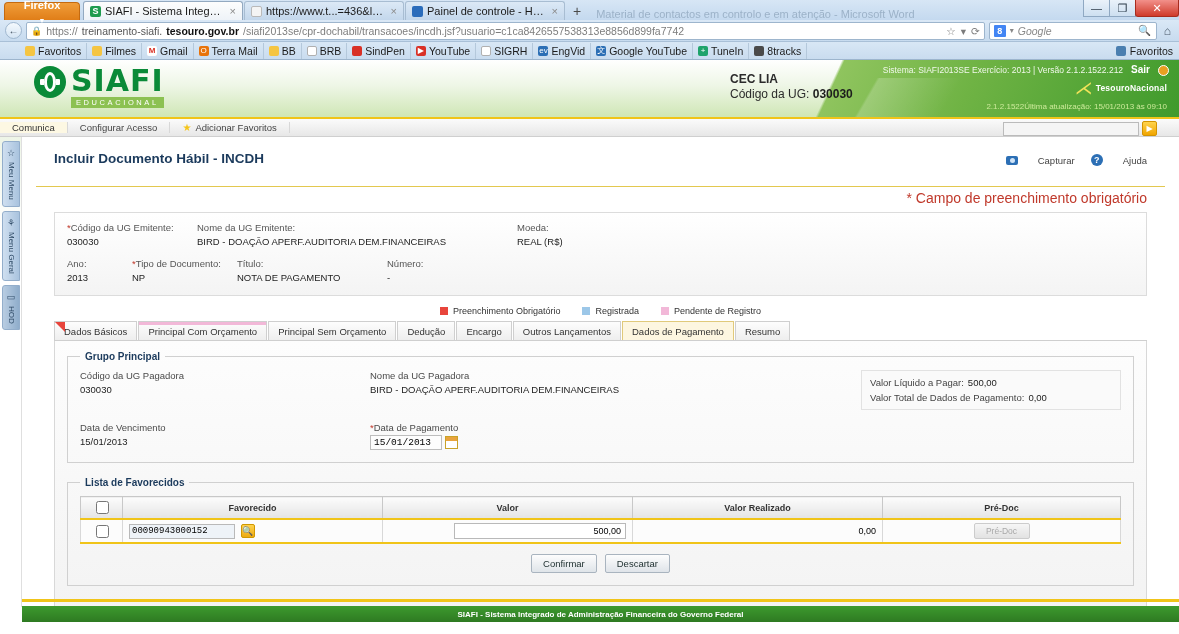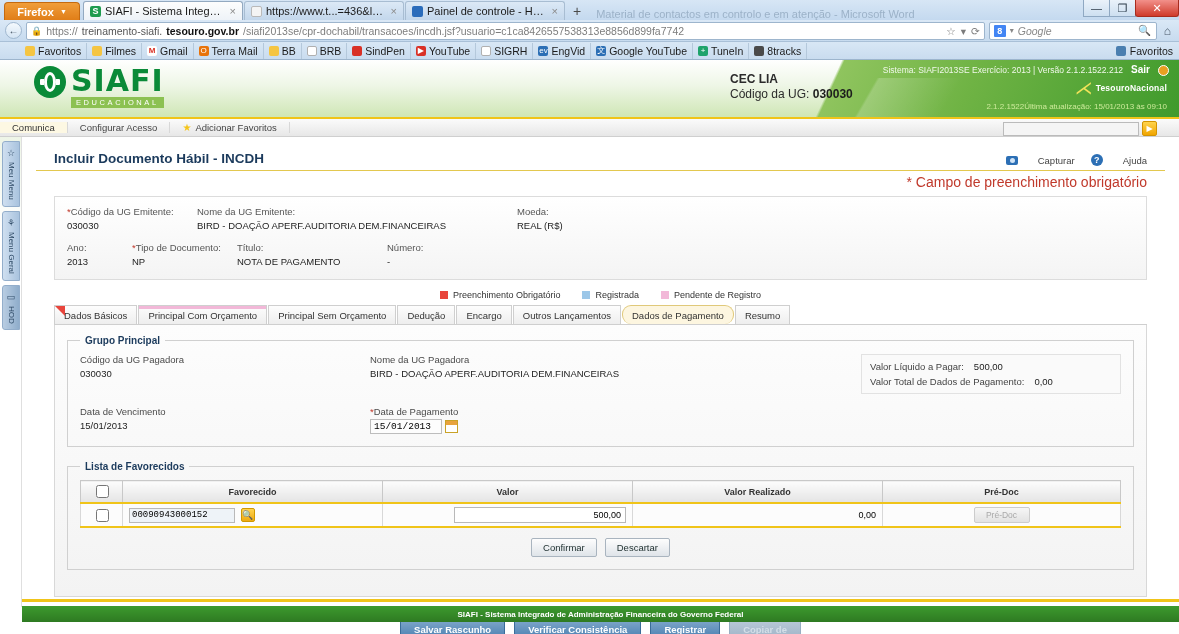--- a/index.html
+++ b/index.html
@@ -32,20 +32,21 @@
     border-bottom: none;
     border-radius: 4px 4px 0 0;
     color: #fff;
     font-size: 11px;
     font-weight: bold;
     display: flex;
     align-items: center;
     justify-content: center;
     gap: 6px;
     padding: 0 9px;
+    flex-direction: column;
   }
   .ff-button .caret { font-size: 7px; }
   .tabstrip {
     display: flex;
     align-items: flex-end;
     height: 20px;
     flex: 1;
     margin-left: 3px;
   }
   .btab {
@@ -323,21 +324,21 @@
   .content {
     position: absolute;
     left: 22px; top: 77px;
     width: 1157px;
     height: 470px;
     background: #fff;
     padding: 0 14px;
   }
   .pagetitle-row {
     display: flex; align-items: flex-end;
-    padding: 14px 18px 4px 18px;
+    padding: 14px 18px 20px 18px;
     border-bottom: 1px solid #e3c84f;
   }
   .pagetitle {
     font-size: 13.5px; font-weight: bold; color: #1b3a5c;
   }
   .pt-actions { margin-left: auto; display: flex; gap: 16px; align-items: center; }
   .pt-action { font-size: 9.5px; color: #444; display: flex; gap: 20px; align-items: center; }
   .cam-ico {
     width: 12px; height: 9px; background: #2c6fb5; border-radius: 2px;
     display:inline-block; position: relative;
@@ -389,21 +390,21 @@
   .ftab {
     font-size: 9.5px; color: #333;
     padding: 4px 9px 3px 9px;
     border: 1px solid #cfcfcf;
     border-bottom: none;
     background: linear-gradient(#fdfdfd,#eeeeee);
     margin-right: 1px;
     position: relative;
     white-space: nowrap;
   }
-  .ftab.sel { background: #fdf6e0; border-color: #e0c97a; border-radius: 9px; }
+  .ftab.sel { background: #fdf6e0; border-color: #e0c97a; }
   .ftab.mark-red::before {
     content:""; position:absolute; left:0; top:0; border-width: 5px; border-style: solid;
     border-color: #e8453c #e8453c transparent transparent;
   }
   .ftab.mark-pink { box-shadow: inset 0 3px 0 #f2b8d8; }
 
   .panel {
     margin: 0 18px;
     border: 1px solid #d8d8d8;
     border-top: none;
@@ -438,21 +439,21 @@
   }
   .cal-ico::before { content:""; position:absolute; left:0; top:0; right:0; height:4px; background:#e8a33d; }
   .totals {
     margin-left: auto;
     font-size: 9.5px; color: #333;
     background: #fafafa;
     border: 1px solid #e2e2e2;
     padding: 4px 8px;
     min-width: 260px;
   }
-  .totals .tr { display: flex; gap: 10px; line-height: 15px; }
+  .totals .tr { display: flex; gap: 4px; line-height: 15px; }
   .totals .tl { color: #444; }
   .totals .tv { color: #222; }
 
   table.fav {
     width: 100%;
     border-collapse: collapse;
     font-size: 9px;
   }
   table.fav th {
     background: linear-gradient(#fcfcfc, #e4e4e4);

